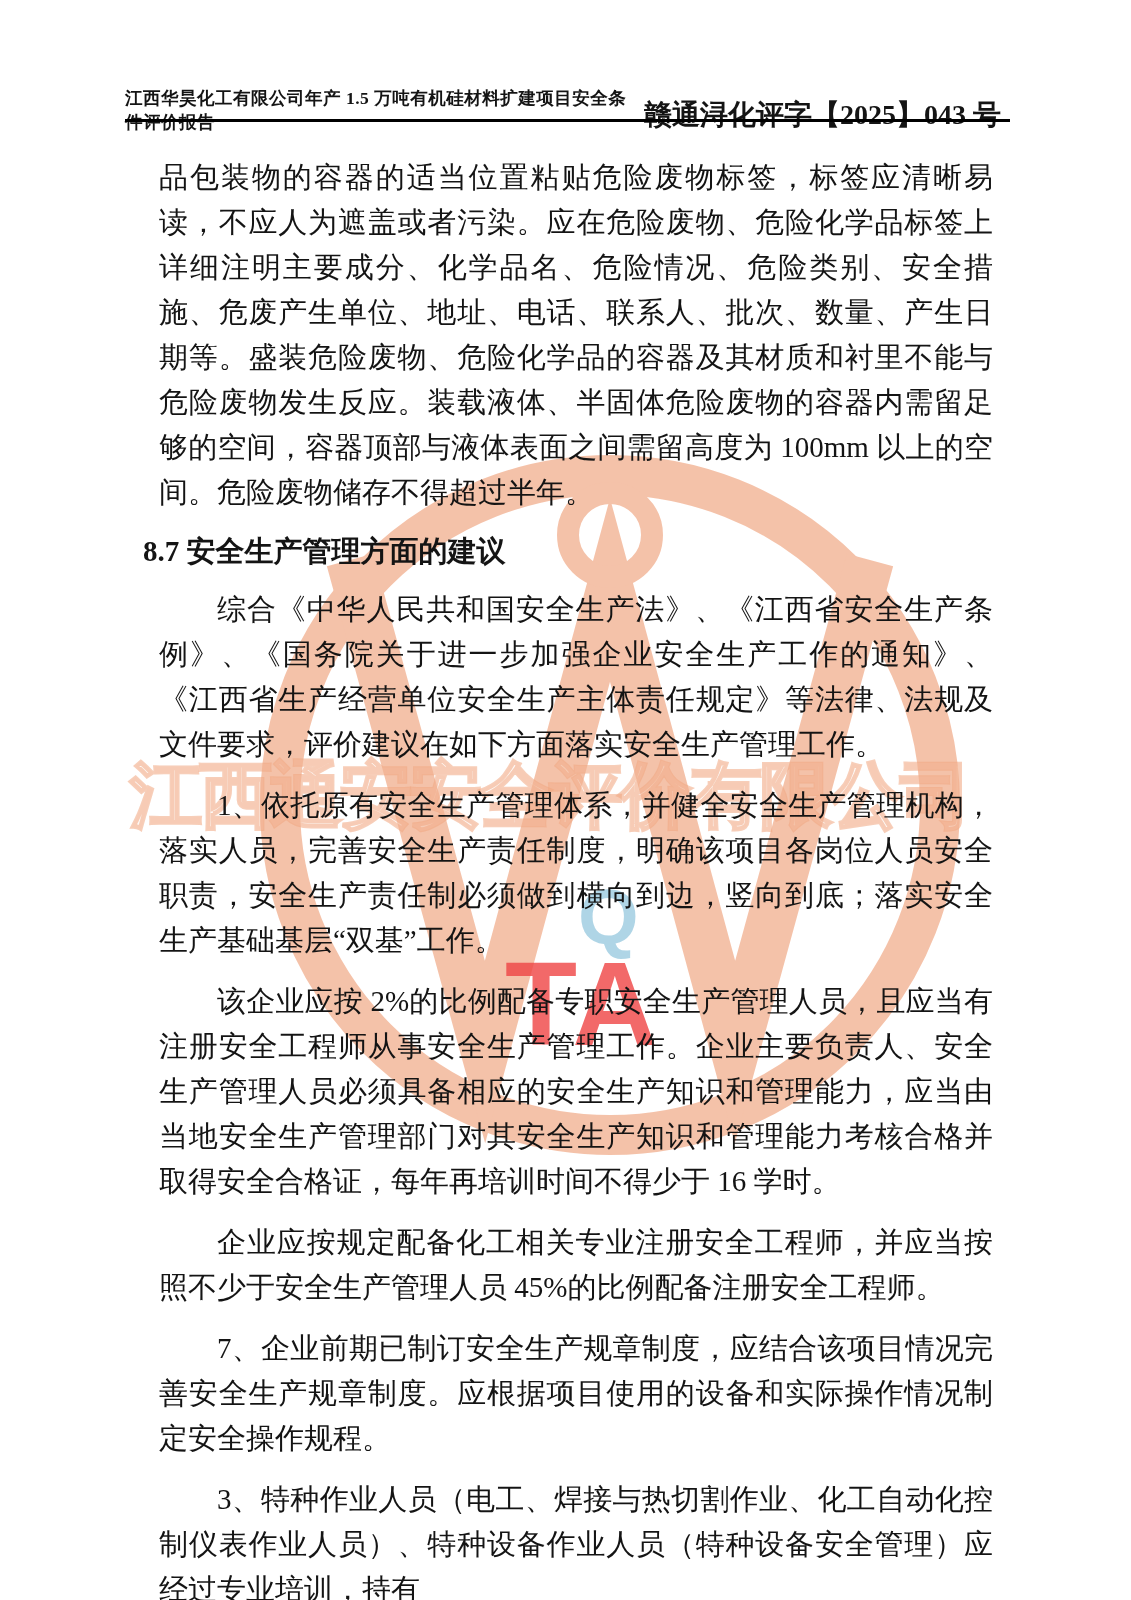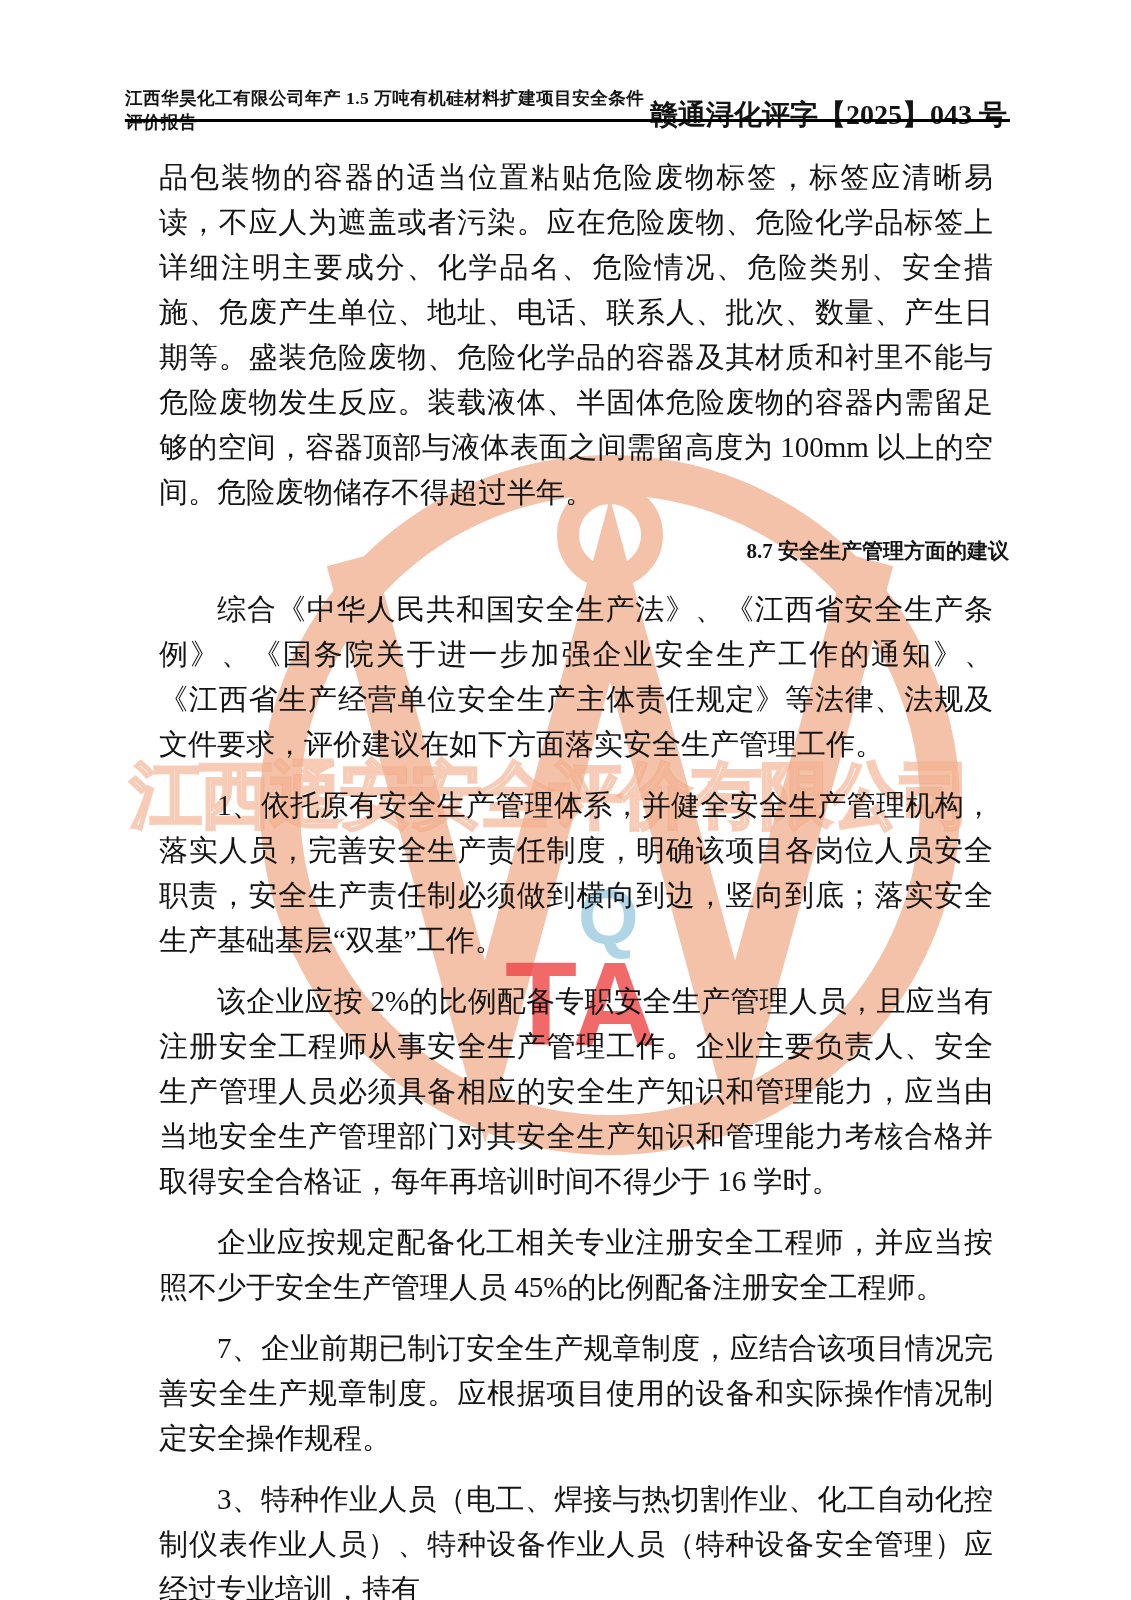--- a/index.html
+++ b/index.html
@@ -8,21 +8,21 @@
     width:1131px;height:1600px;
     margin:0 auto;
     background:#ffffff;
     overflow:hidden;
     font-family:"Liberation Serif","DejaVu Serif",serif;
     color:#141414;
   }
 
   
   .header{
-    position:absolute;left:125px;right:124px;top:86px;
+    position:absolute;left:125px;right:130px;top:86px;
     display:flex;justify-content:space-between;align-items:flex-end;
     font-weight:bold;
   }
   .header-left{font-size:17.5px;letter-spacing:.5px;}
   .header-right{font-size:28px;white-space:nowrap;}
   .header-rule{
     position:absolute;left:125px;right:121px;top:119px;
     height:3px;background:#000;
   }
 
@@ -49,22 +49,22 @@
 
   
   .content{
     position:absolute;left:143px;top:139px;width:866px;
     font-size:29px;line-height:45px;
     text-align:justify;z-index:1;
   }
   .content p{margin:16px;text-indent:2em;}
   .content p.noindent{text-indent:0;}
   .content h2{
-    font-size:21px;line-height:40px;font-weight:bold;
-    margin:12px 0 8px 0;text-align:right;text-indent:0;
+    font-size:29px;line-height:40px;font-weight:bold;
+    margin:12px 0 8px 0;text-align:left;text-indent:0;
   }
 </style>
 </head>
 <body>
 
 <div class="page">
 
   <div class="watermark">
     <svg class="wm-logo" width="750" height="750" viewBox="0 0 750 750">
       <circle cx="375" cy="375" r="330" fill="none" stroke="#ee9a71" stroke-width="40"></circle>

